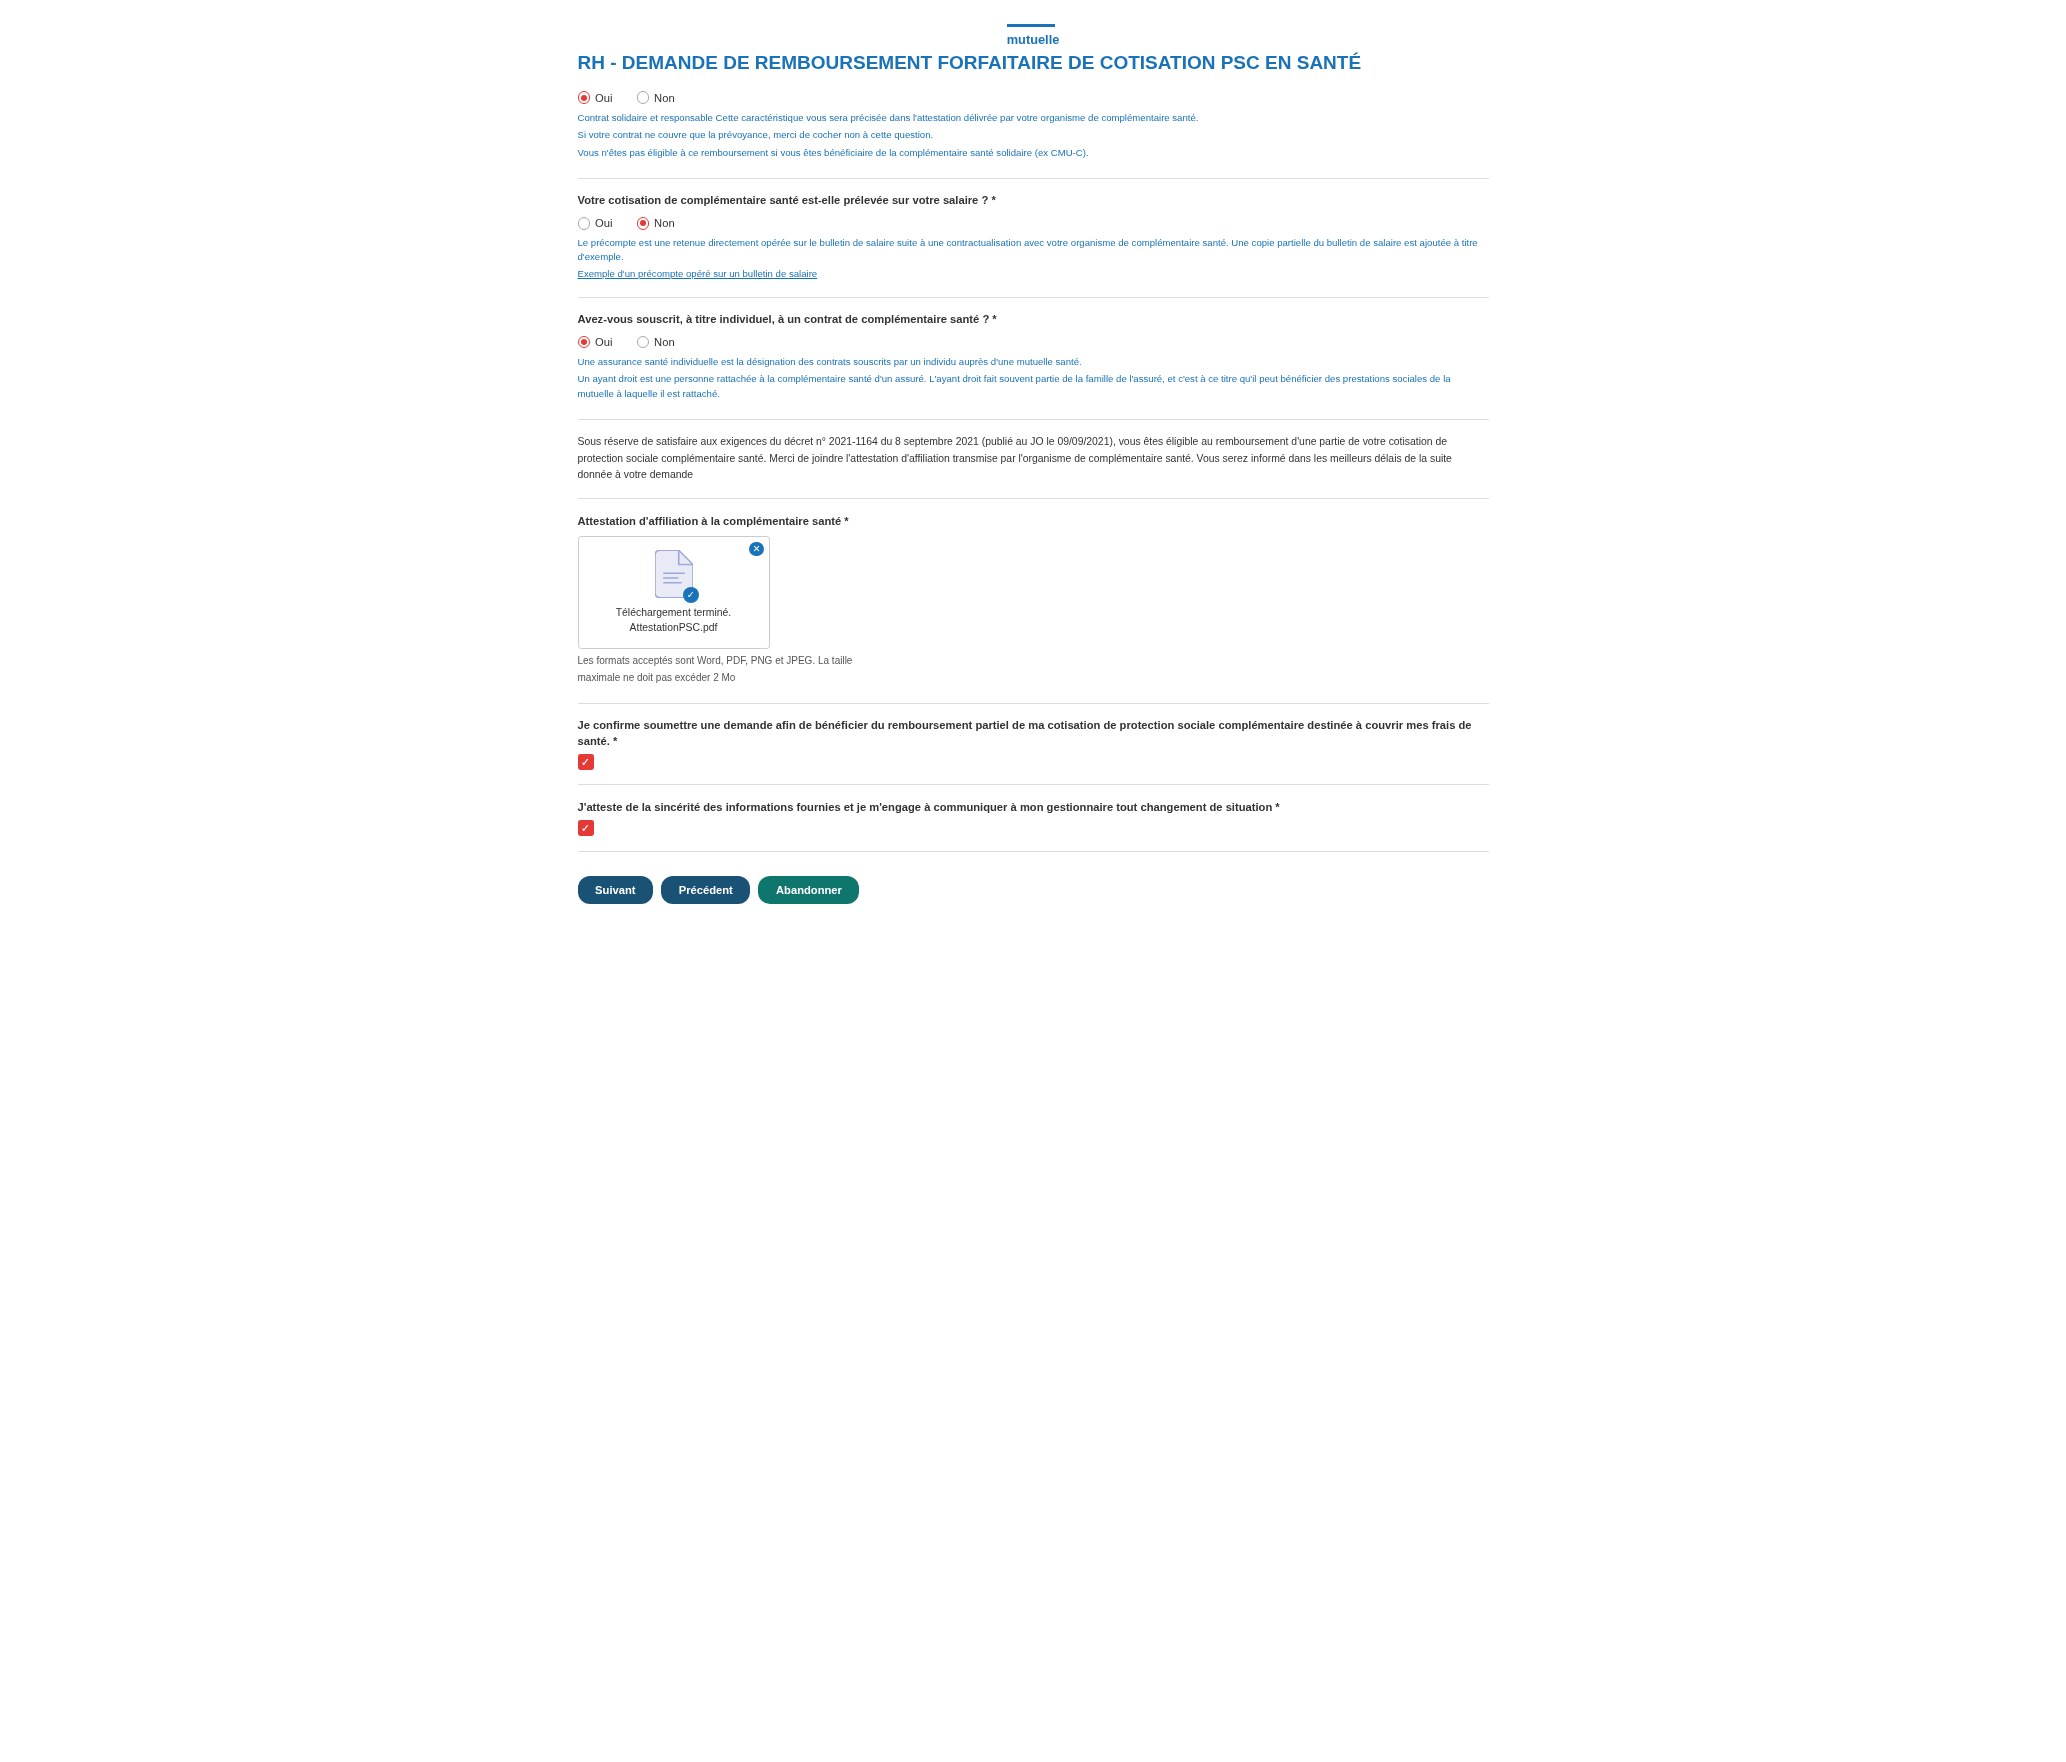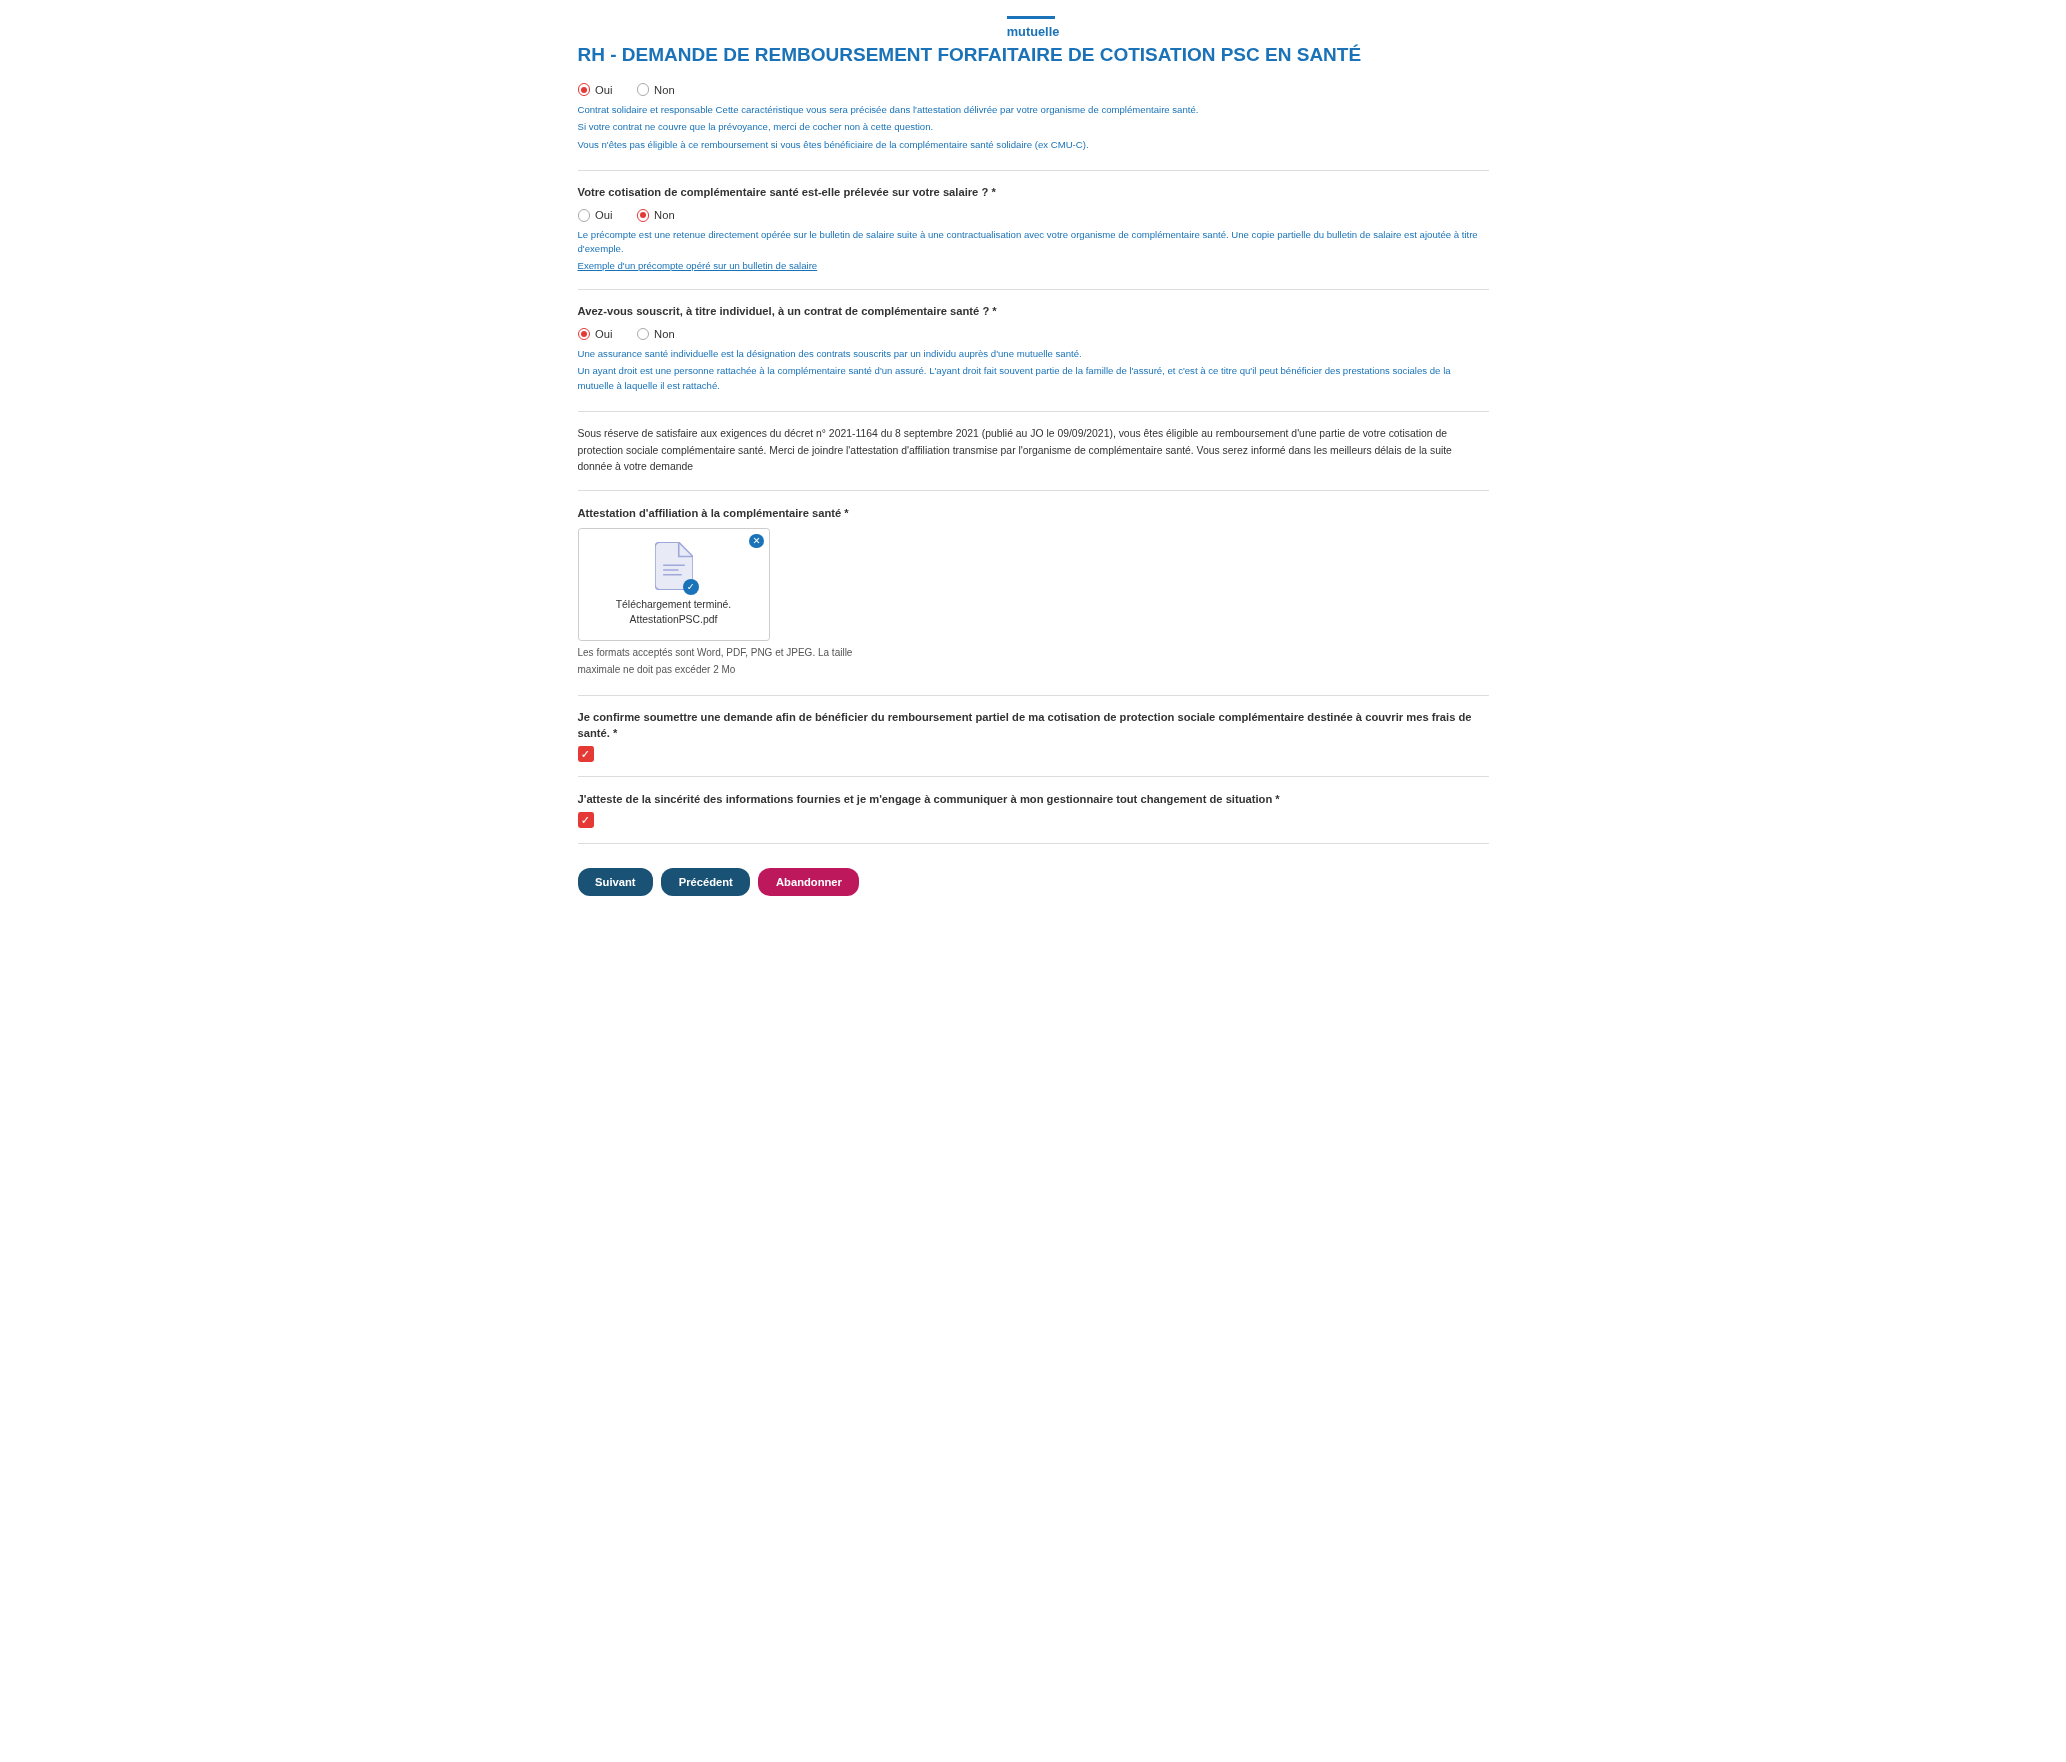--- a/index.html
+++ b/index.html
@@ -5,21 +5,21 @@
     * { box-sizing: border-box; margin: 0; padding: 0; }
     body {
       font-family: Arial, sans-serif;
       font-size: 11.2px;
       color: #333;
       background: #fff;
       padding: 0;
     }
     .page-container {
       max-width: 959px;
-      margin: 0 auto;
+      margin: 8px auto;
       padding: 16px 24px 32px 24px;
     }
     .top-bar-title {
       color: #1a73b8;
       font-size: 12.8px;
       font-weight: bold;
     }
     .blue-underline {
       width: 48px;
       height: 3.2px;
@@ -202,21 +202,21 @@
       font-weight: bold;
       border: none;
       cursor: pointer;
       border-radius: 12px;
     }
     .btn-primary {
       background: #1a5276;
       color: white;
     }
     .btn-secondary {
-      background: #be185d;
+      background: #0f766e;
       color: white;
     }
     .divider {
       border: none;
       border-top: 0.8px solid #ddd;
       margin: 14.4px 0;
     }
   </style>
 </head>
 <body>

